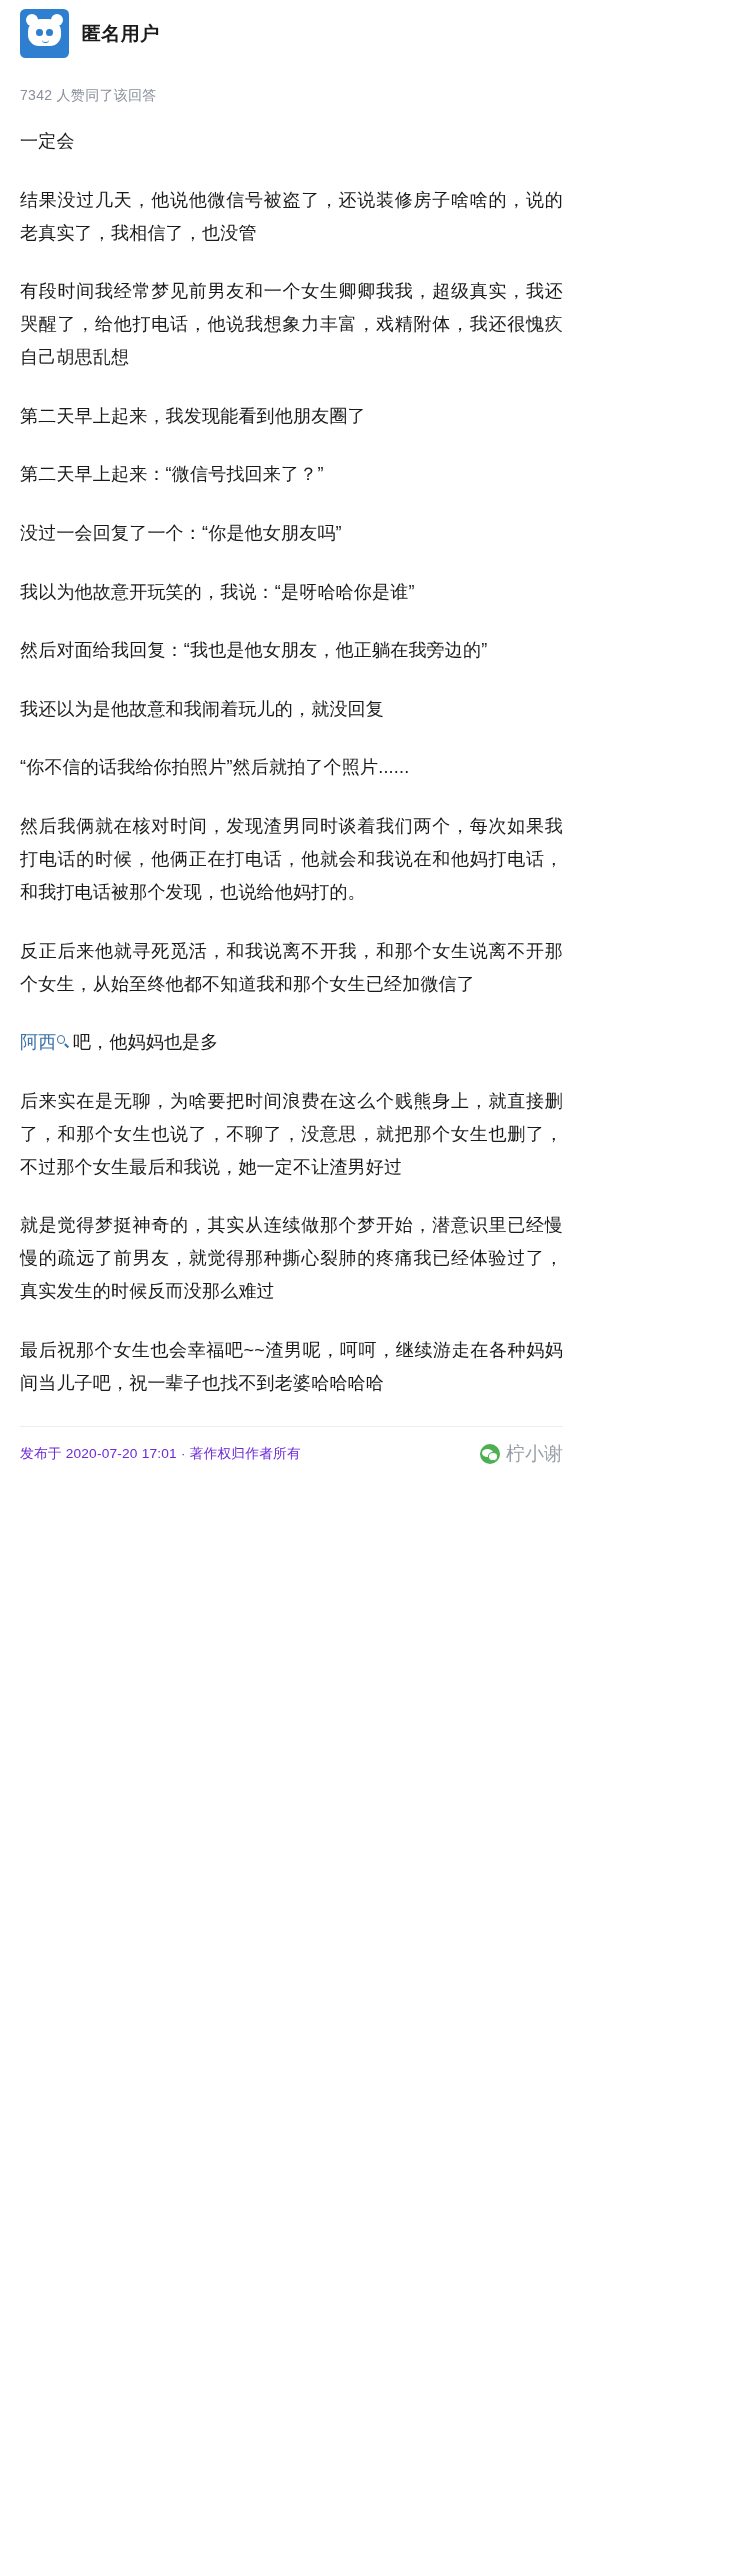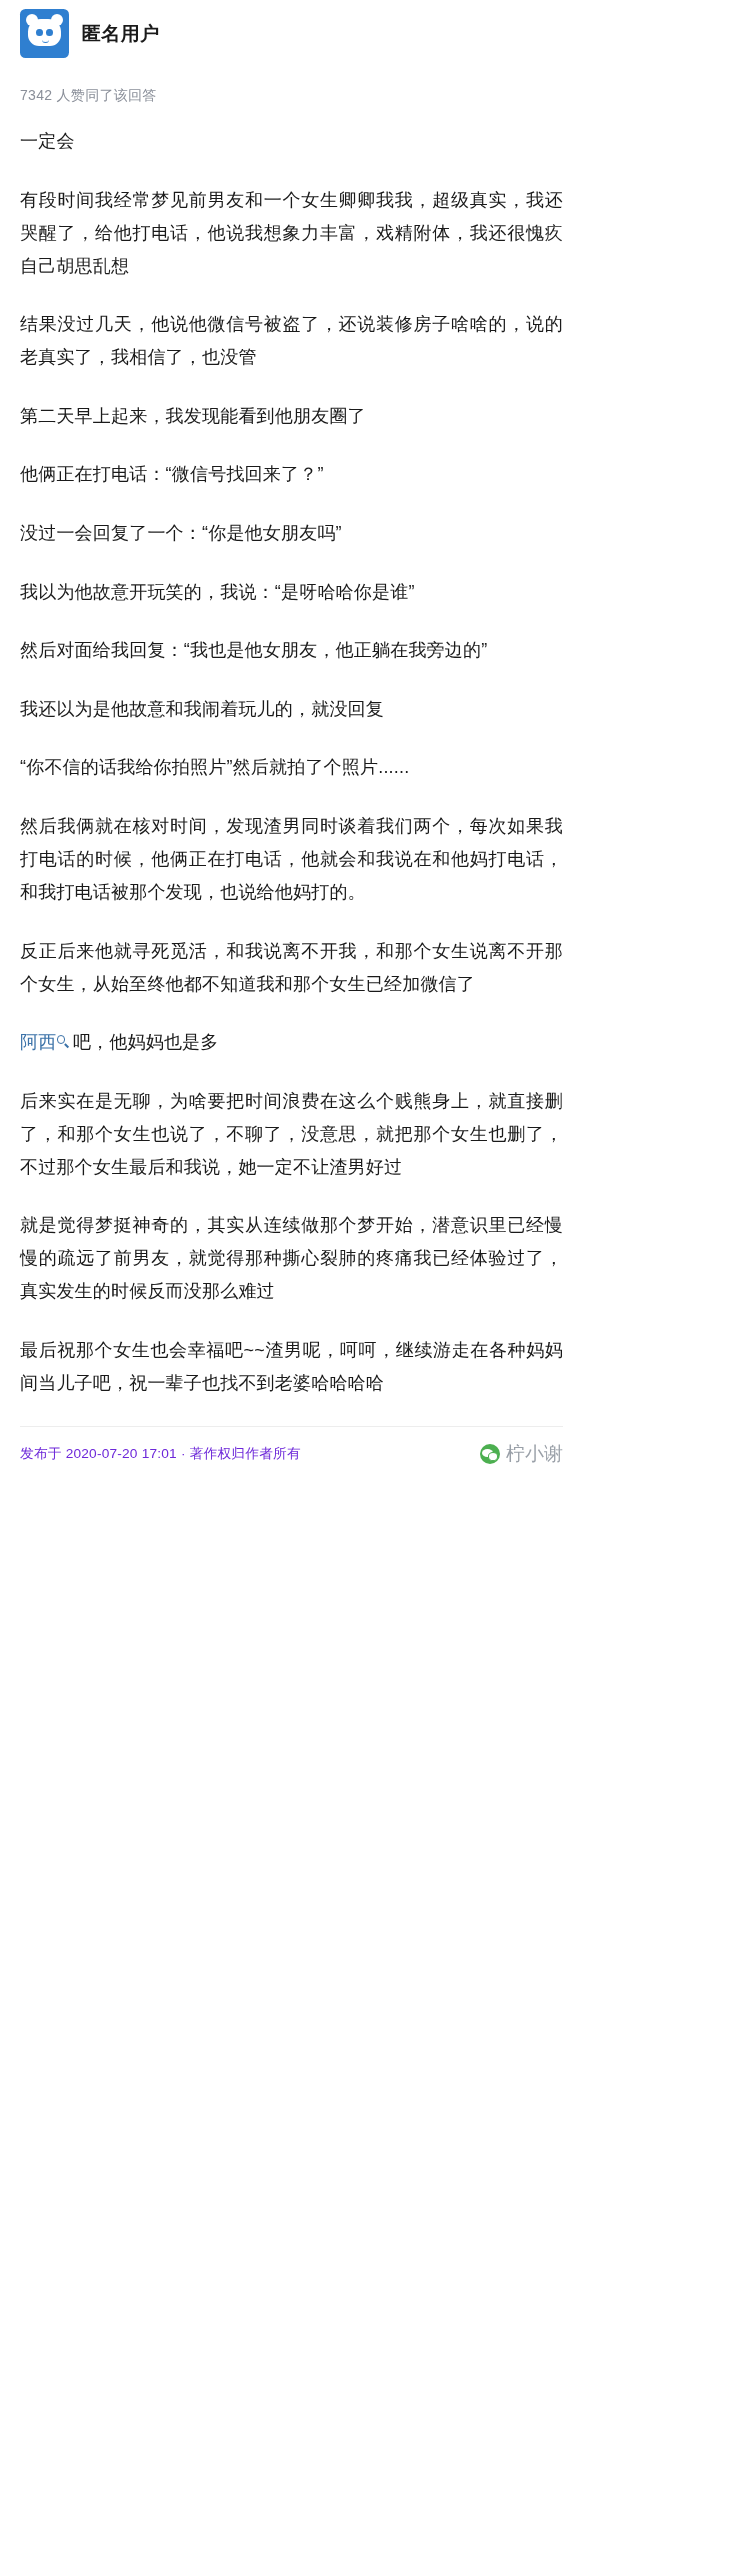--- a/index.html
+++ b/index.html
@@ -198,24 +198,24 @@
       <div class="eye-r"></div>
       <div class="mouth"></div>
     </div>
     <div class="author-name">匿名用户</div>
   </div>
 
   <div class="vote-line">7342 人赞同了该回答</div>
 
   <div class="content">
     <p class="para short">一定会</p>
+    <p class="para">结果没过几天，他说他微信号被盗了，还说装修房子啥啥的，说的老真实了，我相信了，也没管</p>
     <p class="para">有段时间我经常梦见前男友和一个女生卿卿我我，超级真实，我还哭醒了，给他打电话，他说我想象力丰富，戏精附体，我还很愧疚自己胡思乱想</p>
-    <p class="para">结果没过几天，他说他微信号被盗了，还说装修房子啥啥的，说的老真实了，我相信了，也没管</p>
     <p class="para">第二天早上起来，我发现能看到他朋友圈了</p>
-    <p class="para">他俩正在打电话：“微信号找回来了？”</p>
+    <p class="para">第二天早上起来：“微信号找回来了？”</p>
     <p class="para">没过一会回复了一个：“你是他女朋友吗”</p>
     <p class="para">我以为他故意开玩笑的，我说：“是呀哈哈你是谁”</p>
     <p class="para">然后对面给我回复：“我也是他女朋友，他正躺在我旁边的”</p>
     <p class="para">我还以为是他故意和我闹着玩儿的，就没回复</p>
     <p class="para">“你不信的话我给你拍照片”然后就拍了个照片......</p>
     <p class="para">然后我俩就在核对时间，发现渣男同时谈着我们两个，每次如果我打电话的时候，他俩正在打电话，他就会和我说在和他妈打电话，和我打电话被那个发现，也说给他妈打的。</p>
 
     <p class="para">反正后来他就寻死觅活，和我说离不开我，和那个女生说离不开那个女生，从始至终他都不知道我和那个女生已经加微信了</p>
 
     <p class="para">

